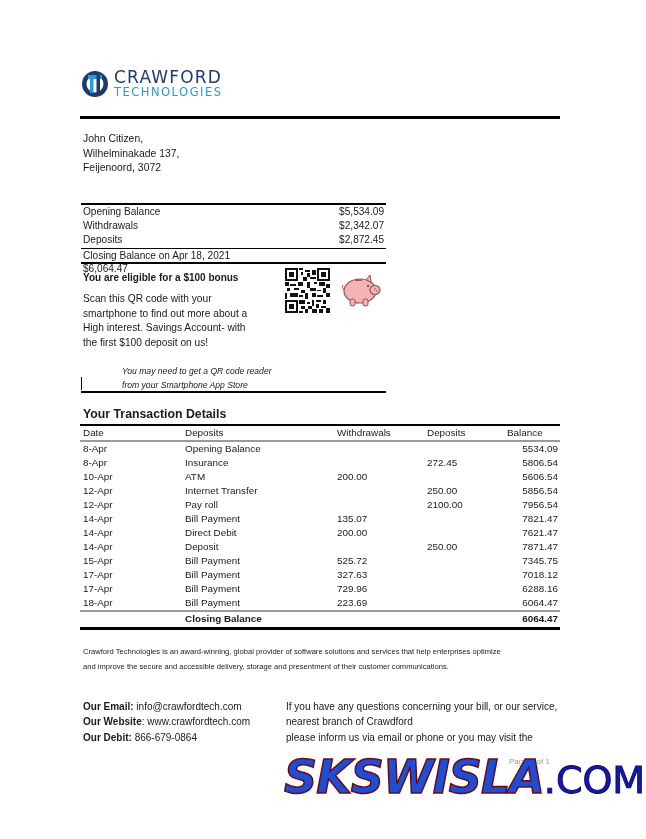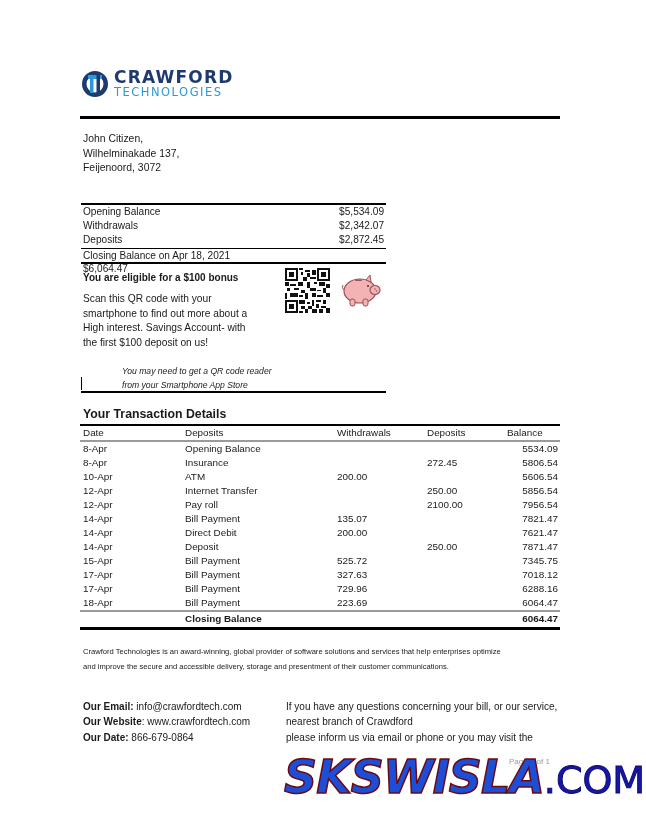--- a/index.html
+++ b/index.html
@@ -4,21 +4,21 @@
 <style>
   * { margin:0; padding:0; box-sizing:border-box; }
   html, body { width:646px; height:839px; background:#ffffff; overflow:hidden; }
   body { position:relative; font-family:"Liberation Sans", sans-serif; color:#1a1a1a; }
   .abs { position:absolute; }
 
   
   .logo { left:80px; top:68px; width:185px; height:32px; display:flex; align-items:center; }
   .logo-mark { width:30px; height:30px; }
   .logo-text { margin-left:4px; line-height:1; }
-  .logo-l1 { font-family:"DejaVu Sans", sans-serif; font-weight:bold; font-size:17px; color:#1e3a6e; letter-spacing:1.2px; }
+  .logo-l1 { font-family:"DejaVu Sans", sans-serif; font-weight:normal; font-size:17px; color:#1e3a6e; letter-spacing:1.2px; }
   .logo-l2 { font-family:"DejaVu Sans", sans-serif; font-size:11.5px; color:#2a9ad6; letter-spacing:1.5px; margin-top:1px; }
 
   .rule-top { left:80px; top:116px; width:480px; height:3px; background:#000; }
 
   .address { left:83px; top:132px; font-size:10.4px; line-height:14.5px; }
   .address div { white-space:nowrap; }
 
   
   .summary { left:81px; top:203px; width:305px; }
   .sum-top { height:2px; background:#000; }
@@ -299,21 +299,21 @@
 </div>
 
 <div class="abs about">
   <div>Crawford Technologies is an award-winning, global provider of software solutions and services that help enterprises optimize</div>
   <div>and improve the secure and accessible delivery, storage and presentment of their customer communications.</div>
 </div>
 
 <div class="abs contact">
   <div><b>Our Email:</b><span> info@crawfordtech.com</span></div>
   <div><b>Our Website</b><span>: www.crawfordtech.com</span></div>
-  <div><b>Our Date:</b><span>  866-679-0864</span></div>
+  <div><b>Our Debit:</b><span>  866-679-0864</span></div>
 </div>
 
 <div class="abs help">
   <div>If you have any questions concerning your bill, or our service,</div>
   <div>nearest branch of Crawdford</div>
   <div>please  inform us via email or phone or you may visit the</div>
 </div>
 
 <div class="abs pagenum">Page 1 of 1</div>
 

